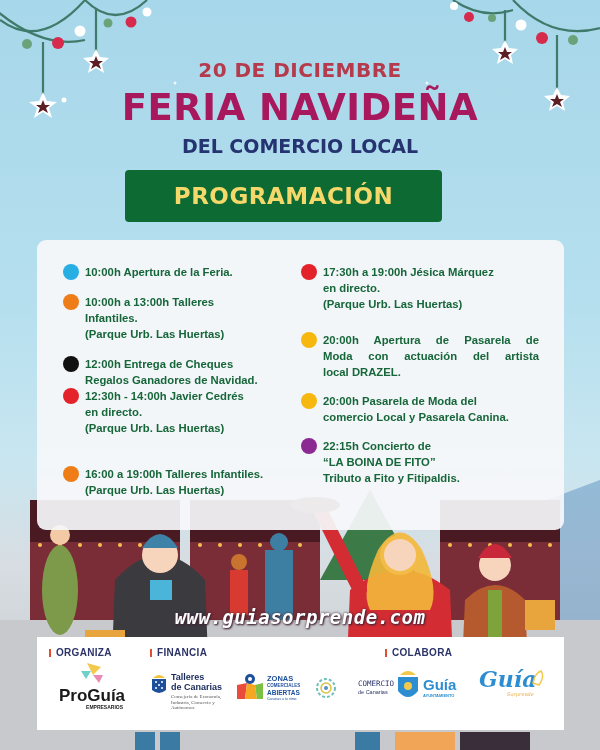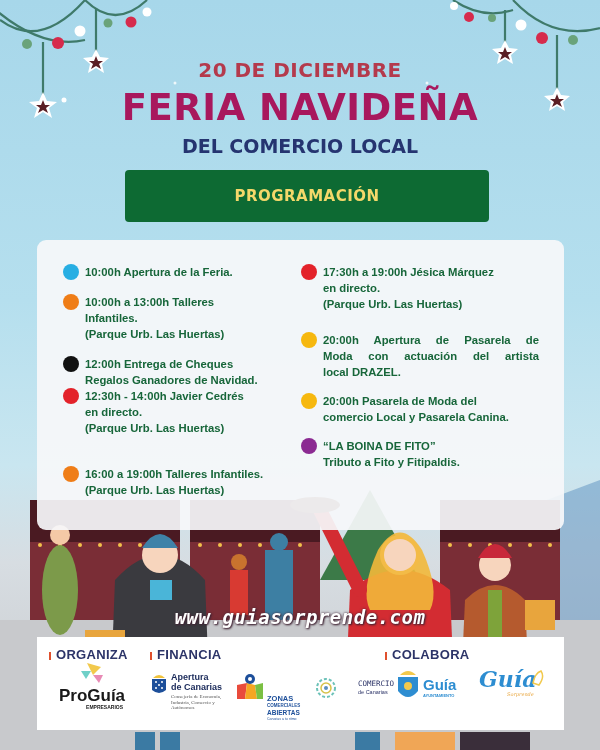--- a/index.html
+++ b/index.html
@@ -12,23 +12,23 @@
   
   .garland { position: absolute; top: 0; left: 0; width: 600px; height: 130px; }
 
   
   .date { position: absolute; top: 58px; left: 0; width: 600px; text-align: center;
     font-weight: bold; font-size: 20px; color: #b43a4c; letter-spacing: 0.5px; }
   .title { position: absolute; top: 86px; left: 0; width: 600px; text-align: center;
     font-weight: bold; font-size: 37px; color: #a8185d; letter-spacing: 0.5px; }
   .subtitle { position: absolute; top: 135px; left: 0; width: 600px; text-align: center;
     font-weight: bold; font-size: 19px; color: #253470; }
-  .prog { position: absolute; top: 170px; left: 125px; width: 364px; height: 52px;
+  .prog { position: absolute; top: 170px; left: 125px; width: 317px; height: 52px;
     background: #0d6a33; border-radius: 4px; display: flex; align-items: center; justify-content: center;
-    font-weight: bold; font-size: 15px; color: #f4d86a; letter-spacing: 0.5px; }
+    font-weight: bold; font-size: 23px; color: #f4d86a; letter-spacing: 0.5px; }
 
   
   .scene { position: absolute; top: 470px; left: 0; width: 600px; height: 280px; }
 
   
   .panel { position: absolute; top: 240px; left: 37px; width: 527px; height: 290px;
     background: rgba(246, 248, 250, 0.93); border-radius: 9px; }
   .col { position: absolute; top: 24px; }
   .col.left { left: 24px; width: 240px; }
   .col.right { left: 262px; width: 240px; }
@@ -38,21 +38,21 @@
   .item .line { display: block; white-space: nowrap; }
   .item.justify .line { white-space: normal; text-align: justify; text-align-last: justify; }
 
   .url { position: absolute; top: 606px; left: 0; width: 600px; text-align: center;
     font-family: "DejaVu Sans Mono", monospace; font-style: italic; font-weight: bold;
     font-size: 19px; color: #ffffff; letter-spacing: 0.5px;
     text-shadow: 0 0 3px #4a2a3a, 1px 1px 2px #3a2030; }
 
   
   .sponsors { position: absolute; top: 637px; left: 37px; width: 527px; height: 93px; background: #ffffff; }
-  .sec-label { position: absolute; top: 10px; font-weight: bold; font-size: 13px; color: #2c3468;
+  .sec-label { position: absolute; top: 10px; font-weight: bold; font-size: 10px; color: #2c3468;
     font-family: "Liberation Sans", sans-serif; letter-spacing: 0.3px; }
   .sec-label::before { content: ""; display: inline-block; width: 2px; height: 8px; background: #e0502e;
     margin-right: 5px; vertical-align: -1px; }
   .logo { position: absolute; }
   .logo-text { font-family: "Liberation Sans", sans-serif; }
 </style>
 </head>
 <body>
 
 <div class="poster">
@@ -219,20 +219,21 @@
         <span class="line">Moda con actuación del artista</span>
         <span class="line" style="text-align-last:left">local DRAZEL.</span>
       </div>
       <div class="item" style="margin-bottom:13px;">
         <span class="dot" style="background:#f6b80f"></span>
         <span class="line">20:00h Pasarela de Moda del</span>
         <span class="line">comercio Local y Pasarela Canina.</span>
       </div>
       <div class="item">
         <span class="dot" style="background:#8b2a92"></span>
+        <span class="line">22:15h Concierto de</span>
         <span class="line">“LA BOINA DE FITO”</span>
         <span class="line">Tributo a Fito y Fitipaldis.</span>
       </div>
     </div>
   </div>
 
   <div class="url">www.guiasorprende.com</div>
 
   <div class="sponsors">
     <div class="sec-label" style="left:12px;">ORGANIZA</div>
@@ -255,40 +256,40 @@
         <path d="M1 7 H15 V18 Q8 24 1 18 Z" fill="#1d4f9a"></path>
         <g fill="#ffffff">
             <circle cx="5" cy="10" r="1"></circle>
             <circle cx="11" cy="10" r="1"></circle>
             <circle cx="8" cy="13" r="1"></circle>
             <circle cx="5" cy="16" r="1"></circle>
             <circle cx="11" cy="16" r="1"></circle>
           </g>
       </svg>
       <div class="logo-text" style="position:absolute; left:20px; top:2px; font-weight:bold; font-size:9px; color:#1a2a5a; line-height:10px;">
-        <div>Apertura</div>
+        <div>Talleres</div>
         <div>de Canarias</div>
       </div>
       <div style="position:absolute; left:20px; top:24px; font-family:'Liberation Serif', serif; font-size:5px; color:#555; line-height:5.5px;">
         <div>Consejería de Economía,</div>
         <div>Industria, Comercio y</div>
         <div>Autónomos</div>
       </div>
     </div>
 
     <div class="logo" style="left:200px; top:36px; width:70px; height:30px;">
       <svg width="26" height="28" viewBox="0 0 26 28" style="position:absolute; left:0; top:0;">
         <polygon points="0,12 10,10 8,26 0,26" fill="#e94b3c"></polygon>
         <polygon points="10,10 18,12 20,26 8,26" fill="#f5a623"></polygon>
         <polygon points="18,12 26,10 26,26 20,26" fill="#7bc043"></polygon>
         <circle cx="13" cy="6" r="5" fill="#1d4f9a"></circle>
         <circle cx="13" cy="6" r="2" fill="#ffffff"></circle>
       </svg>
       <div class="logo-text" style="position:absolute; left:30px; top:2px; font-weight:bold; color:#1d4f9a; line-height:7px;">
-        <div style="font-size:7.5px;margin-top:20px;">ZONAS</div>
+        <div style="font-size:7.5px;">ZONAS</div>
         <div style="font-size:4.5px;">COMERCIALES</div>
         <div style="font-size:6.5px;">ABIERTAS</div>
         <div style="font-size:3.5px; font-weight:normal;">Canarias a tu ritmo</div>
       </div>
     </div>
 
     <div class="logo" style="left:278px; top:40px; width:75px; height:28px;">
       <svg width="22" height="22" viewBox="0 0 22 22" style="position:absolute; left:0; top:0;">
         <circle cx="11" cy="11" r="9" fill="none" stroke="#6cc2b8" stroke-width="2" stroke-dasharray="3 2"></circle>
         <circle cx="11" cy="11" r="5" fill="none" stroke="#d6c24a" stroke-width="1.5"></circle>

